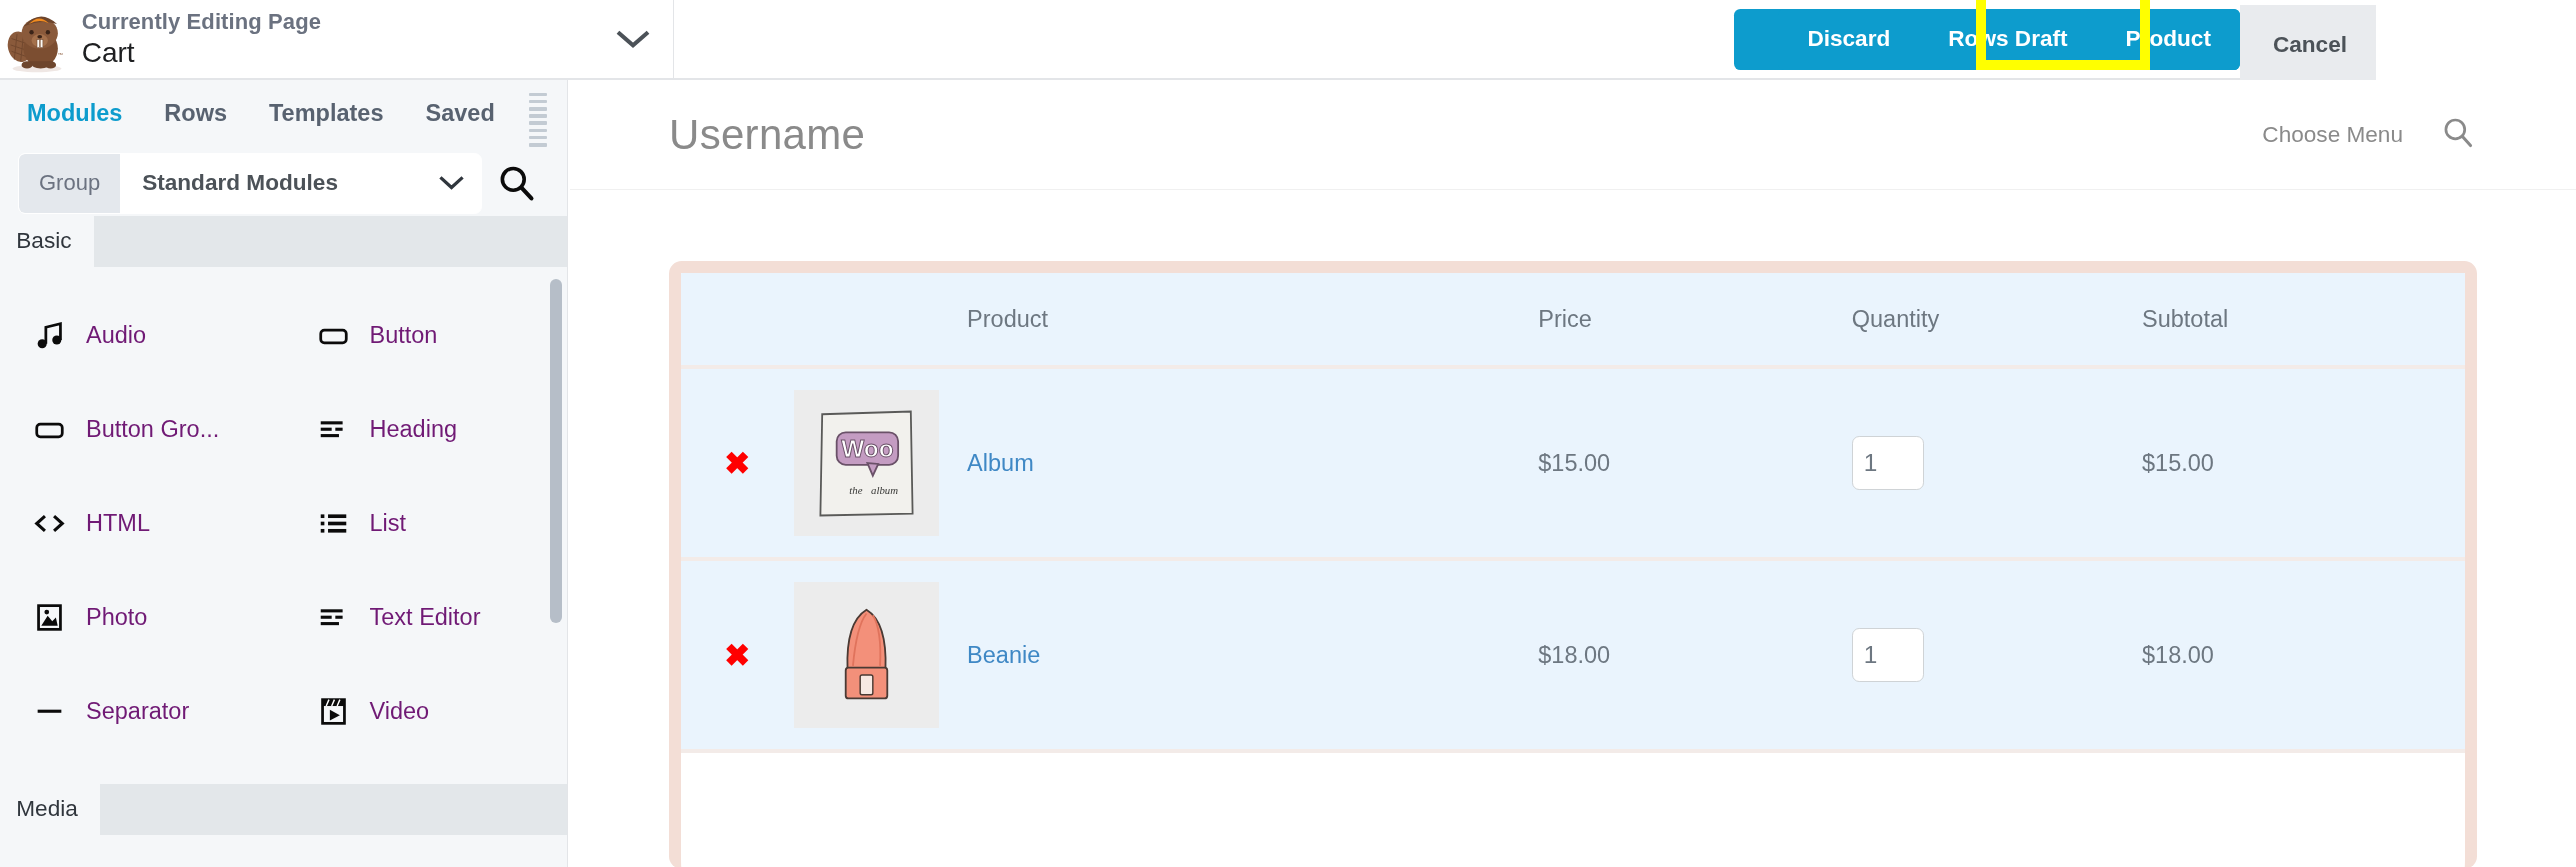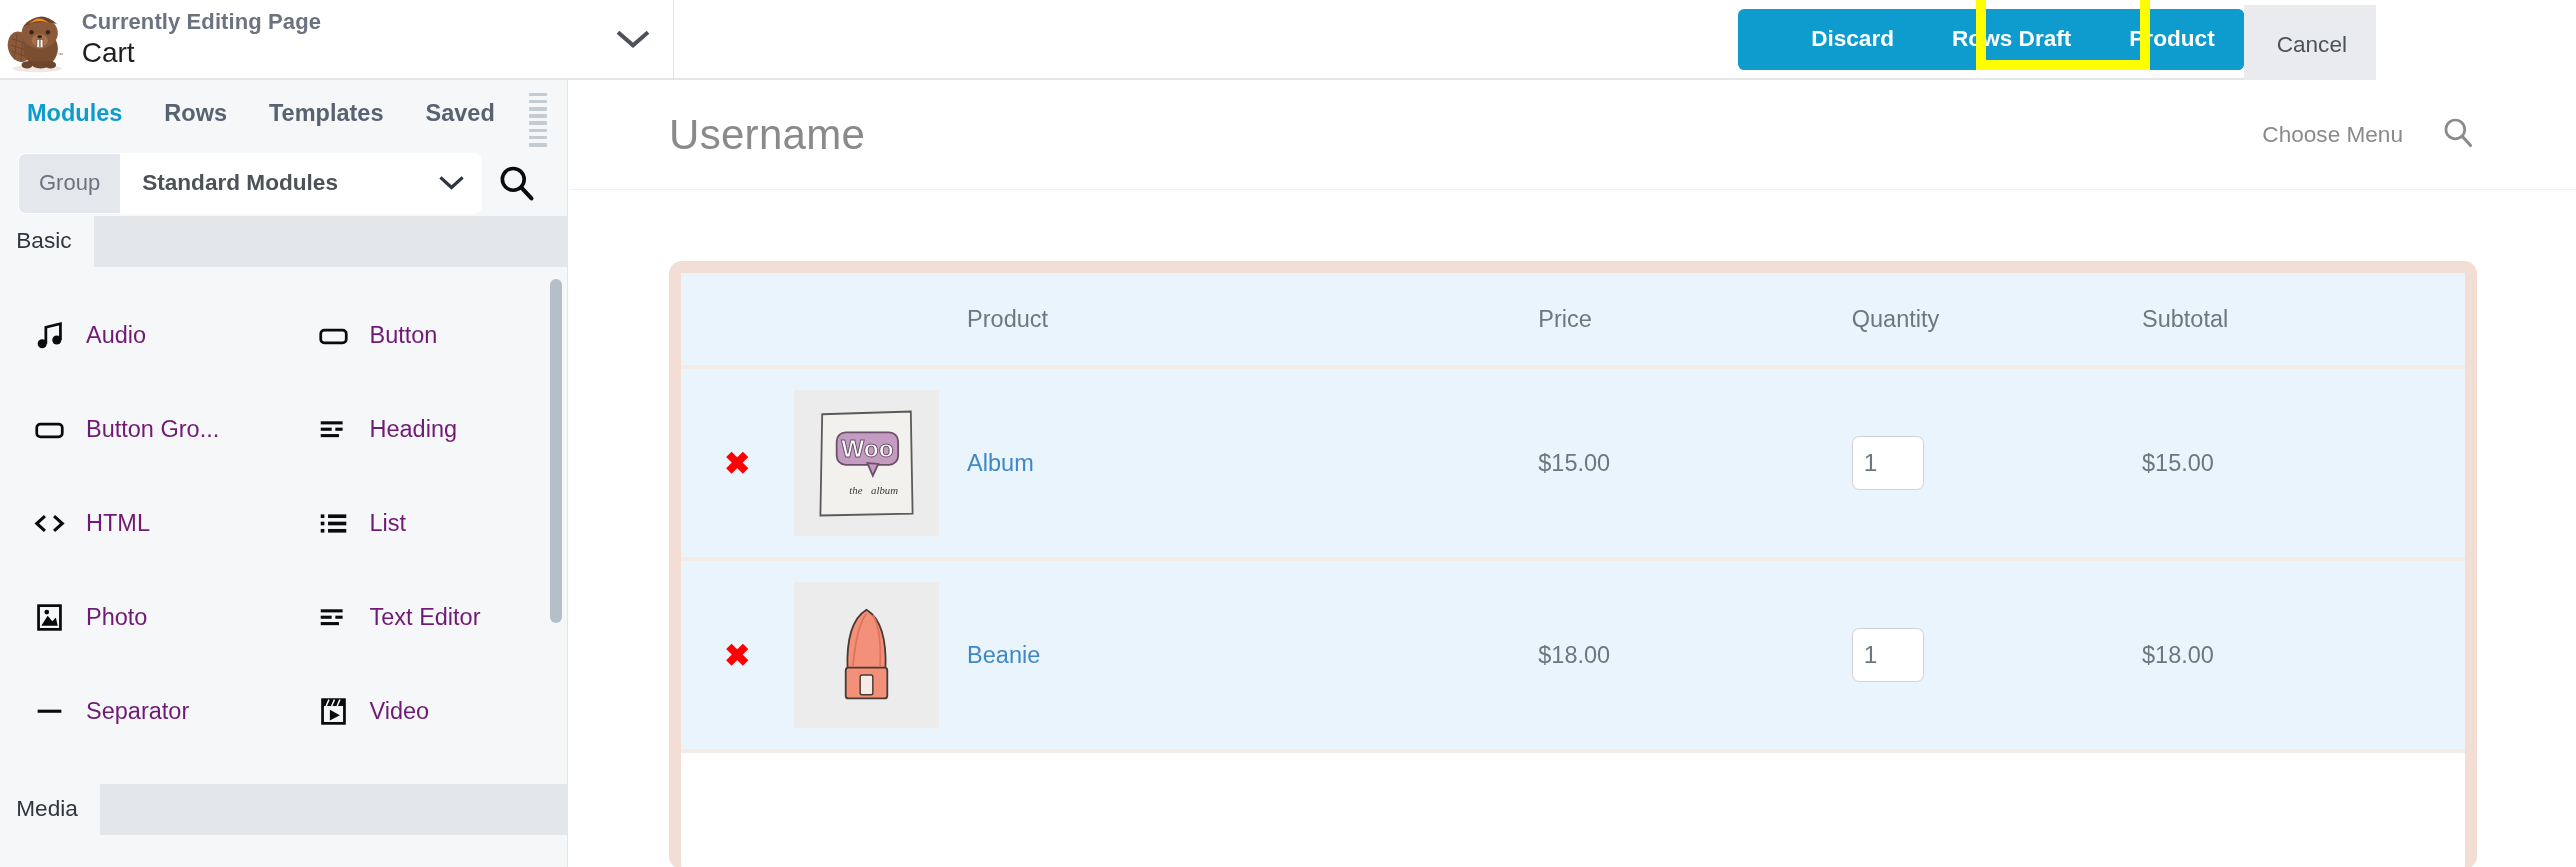--- a/index.html
+++ b/index.html
@@ -110,21 +110,21 @@
     background: #0d9ccd;
     border-top-right-radius: 6.3px;
     border-bottom-right-radius: 6.3px;
   }
   #cancel-button {
     background: #e9ebee;
     color: #4c5258;
     border: none;
     font-family: "Liberation Sans", sans-serif;
     font-size: 22.6px;
-    font-weight: 400;
+    font-weight: 700;
     height: 80px;
     padding: 0 29px 0 33px;
     display: flex;
     align-items: center;
     cursor: pointer;
     white-space: nowrap;
     margin-top: 12px;
   }
 
   

